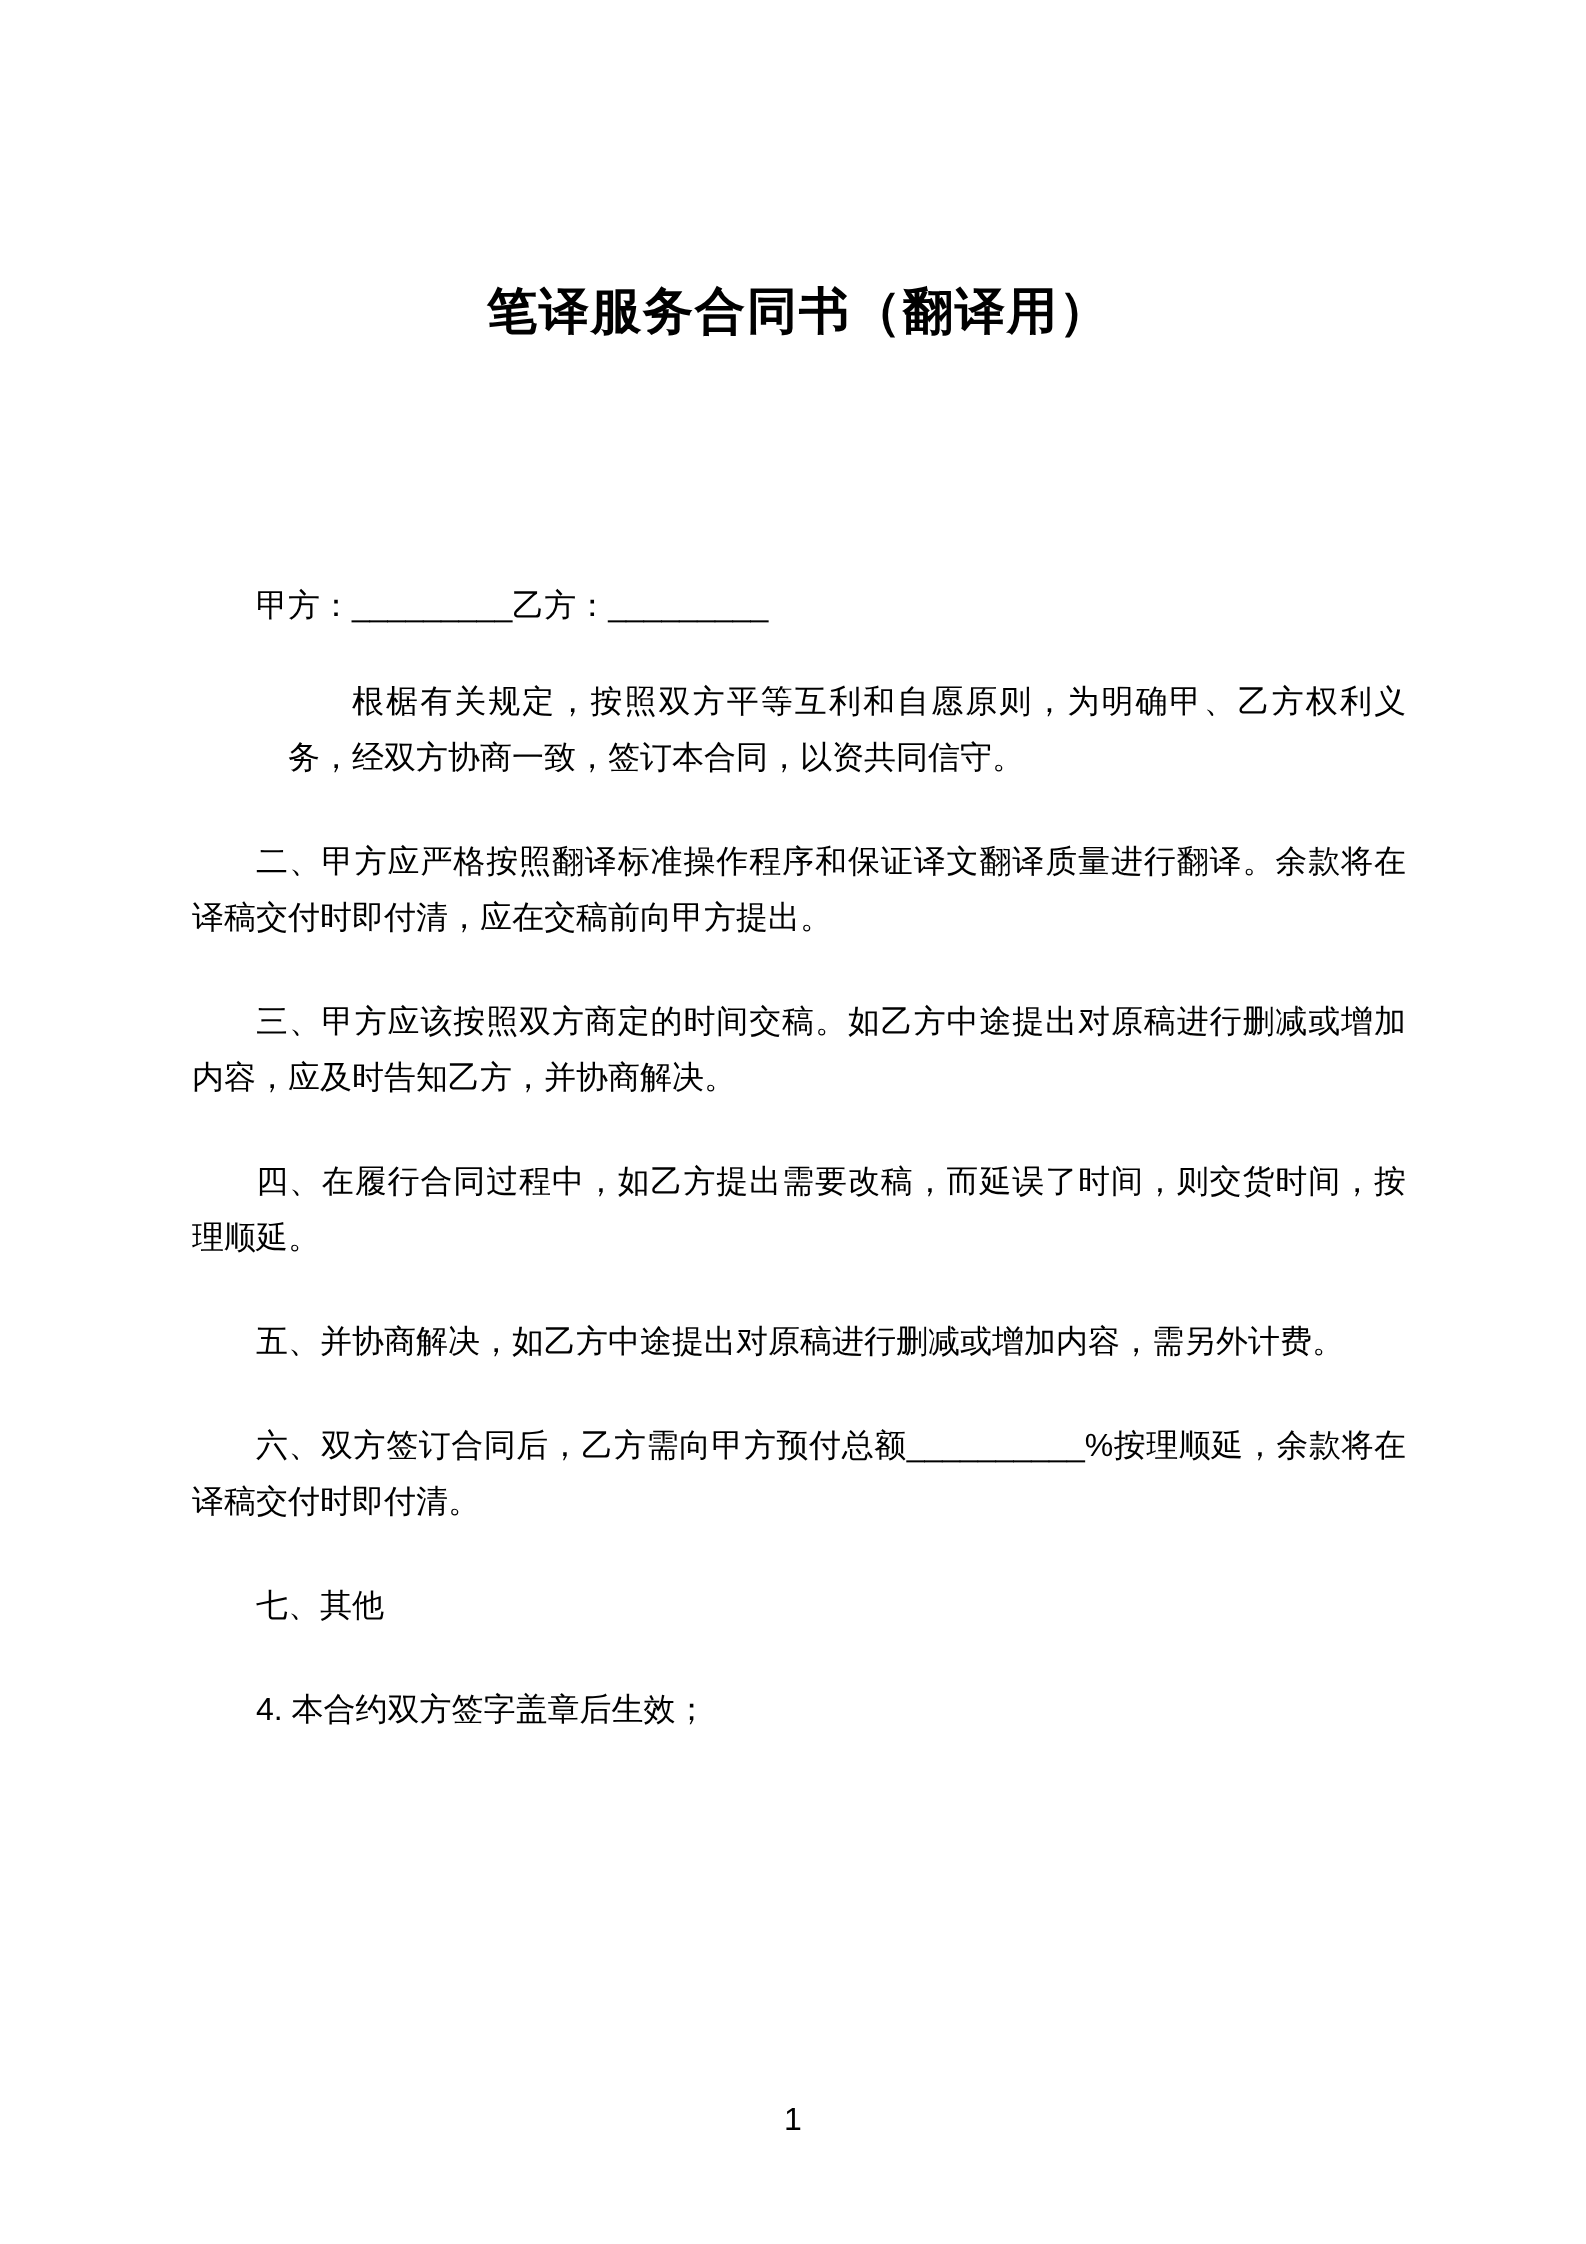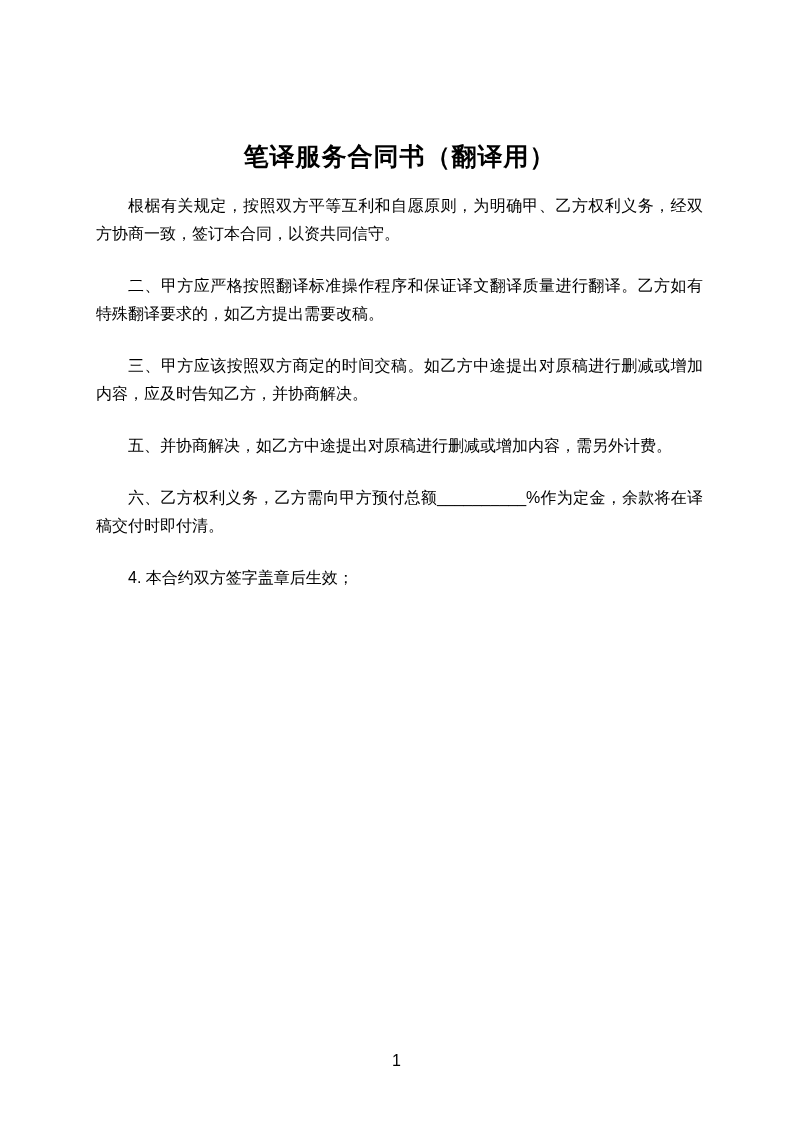--- a/index.html
+++ b/index.html
@@ -37,49 +37,53 @@
   .para {
     margin-top: 0;
     margin-bottom: 24px;
     font-size: 16px;
     line-height: 28px;
     text-indent: 2em;
     text-align: justify;
   }
   .para.first {
     margin-top: 20px;
+    margin-left: 48px;
   }
   .page-number {
     position: absolute;
     top: 1047px;
     left: 0;
     width: 100%;
     text-align: center;
     font-size: 16px;
     line-height: 28px;
   }
 </style>
 </head>
 <body>
 
 <div class="page">
   <div class="content">
     <h1 class="title">笔译服务合同书（翻译用）</h1>
 
+    <p class="parties">甲方：_________乙方：_________</p>
 
     <p class="para first">根椐有关规定，按照双方平等互利和自愿原则，为明确甲、乙方权利义务，经双方协商一致，签订本合同，以资共同信守。</p>
 
 
-    <p class="para">二、甲方应严格按照翻译标准操作程序和保证译文翻译质量进行翻译。乙方如有特殊翻译要求的，如乙方提出需要改稿。</p>
+    <p class="para">二、甲方应严格按照翻译标准操作程序和保证译文翻译质量进行翻译。余款将在译稿交付时即付清，应在交稿前向甲方提出。</p>
 
     <p class="para">三、甲方应该按照双方商定的时间交稿。如乙方中途提出对原稿进行删减或增加内容，应及时告知乙方，并协商解决。</p>
 
+    <p class="para">四、在履行合同过程中，如乙方提出需要改稿，而延误了时间，则交货时间，按理顺延。</p>
 
     <p class="para">五、并协商解决，如乙方中途提出对原稿进行删减或增加内容，需另外计费。</p>
 
-    <p class="para">六、乙方权利义务，乙方需向甲方预付总额__________%作为定金，余款将在译稿交付时即付清。</p>
+    <p class="para">六、双方签订合同后，乙方需向甲方预付总额__________%按理顺延，余款将在译稿交付时即付清。</p>
 
+    <p class="para">七、其他</p>
 
     <p class="para">4. 本合约双方签字盖章后生效；</p>
   </div>
 
   <div class="page-number">1</div>
 </div>
 
 </body></html>

